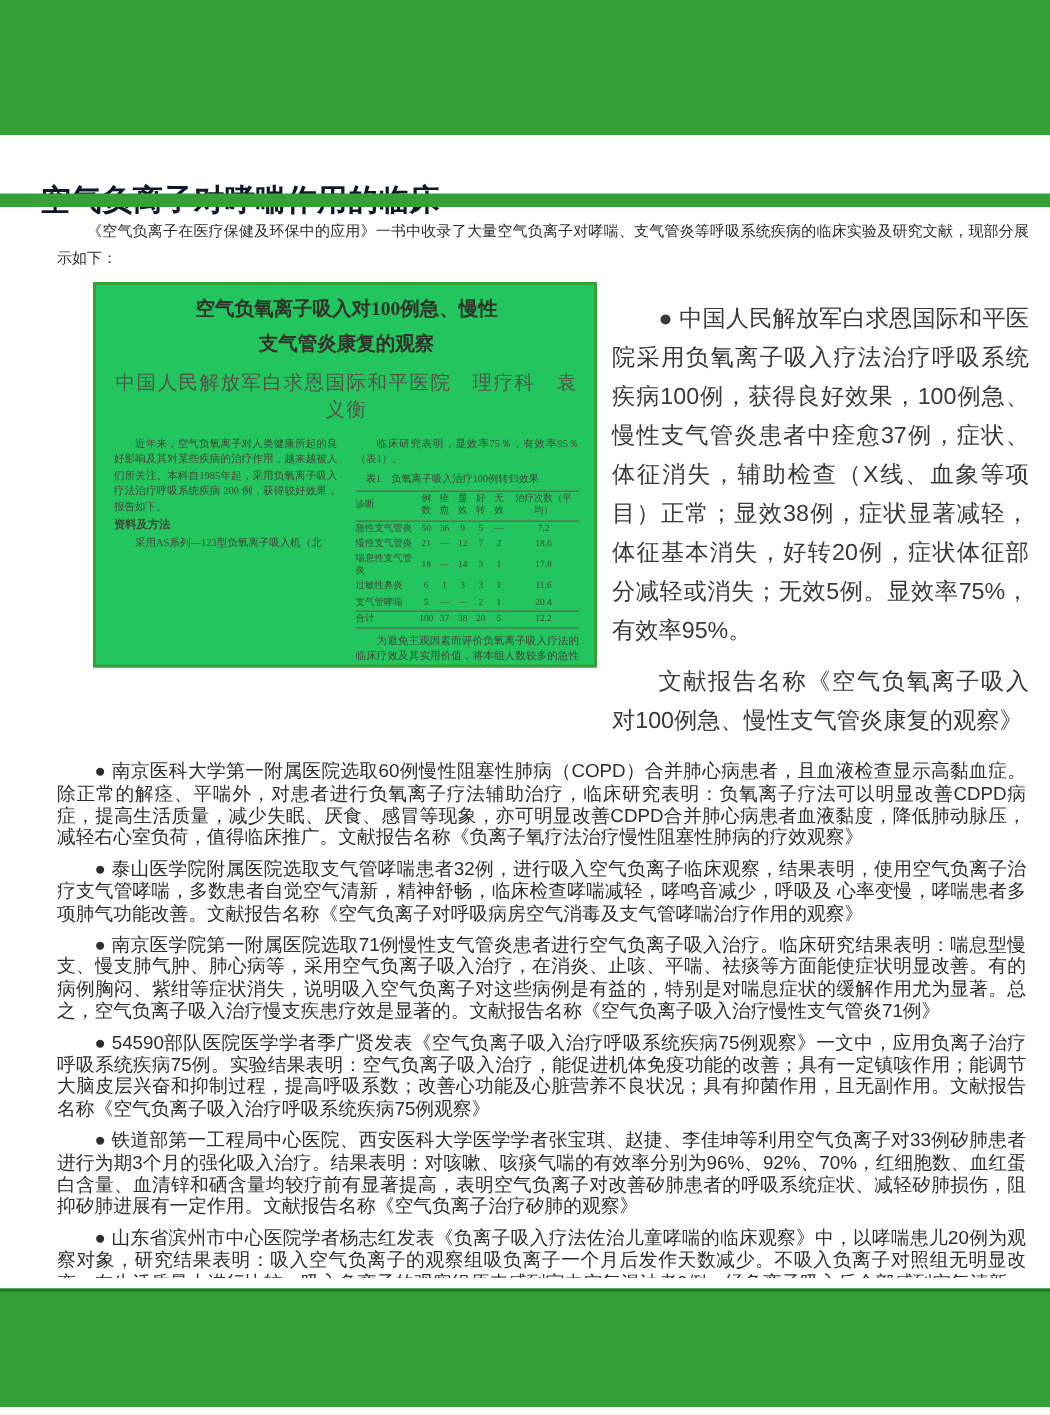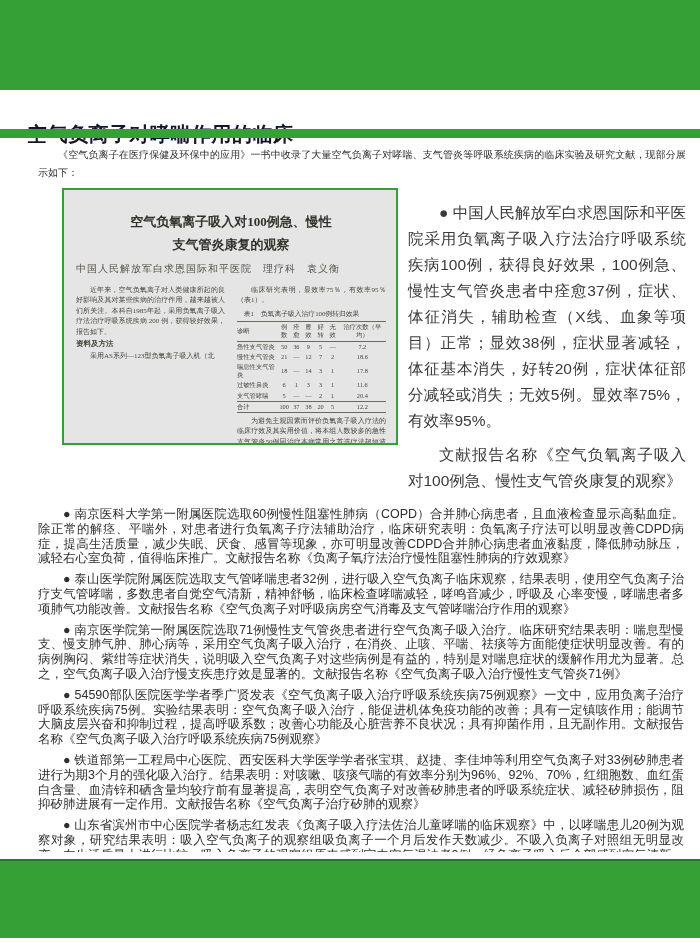--- a/index.html
+++ b/index.html
@@ -27,27 +27,27 @@
   }
   .intro {
     font-size:10px; line-height:17.5px; text-indent:2em;
     text-align:justify; color:#2e2e2e;
   }
   .row { display:flex; align-items:flex-start; margin-top:7px; }
 
   
   .scan-box {
     flex:0 0 336px; width:336px; height:257px; margin-left:24px;
-    border:2px solid var(--green); background:#e5e5e5;
-    padding:20px 10px 6px 12px; overflow:hidden;
+    border:2px solid var(--green); background:#22c55e;
+    padding:4px 10px 6px 12px; overflow:hidden;
     font-family:"Liberation Serif","DejaVu Serif",serif;
   }
   .scan-body { filter:blur(0.35px); color:#46443c; }
   .scan-title { text-align:center; font-weight:bold; font-size:13px; line-height:23px; color:#33312b; }
-  .scan-authors { font-size:10px; margin-top:6px; letter-spacing:1px; color:#55524a; }
+  .scan-authors { text-align:center; font-size:13px; margin-top:6px; letter-spacing:1px; color:#55524a; }
   .scan-cols { display:flex; margin-top:9px; }
   .scan-col { width:50%; font-size:7px; line-height:10.4px; text-align:justify; }
   .scan-col.left { padding-right:6px; }
   .scan-col.right { padding-left:6px; }
   .scan-col p { text-indent:2em; }
   .scan-heading { text-align:left; font-weight:bold; font-size:7.5px; margin:2px 0; }
   .scan-caption { font-size:6.8px; text-indent:1em; margin:3px 0 2px; }
   .scan-table { width:100%; border-collapse:collapse; font-size:6.3px; line-height:8.2px; margin-bottom:3px; }
   .scan-table th, .scan-table td { padding:1px 0; text-align:center; font-weight:normal; }
   .scan-table th { border-top:1px solid #6b685e; border-bottom:1px solid #6b685e; }

